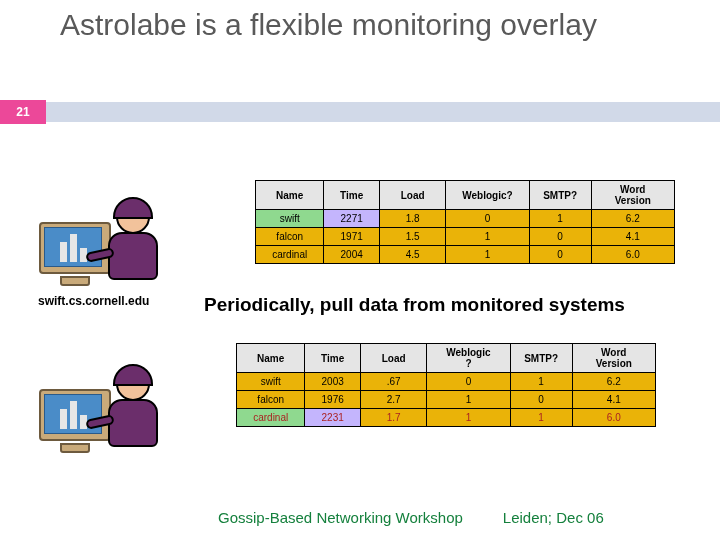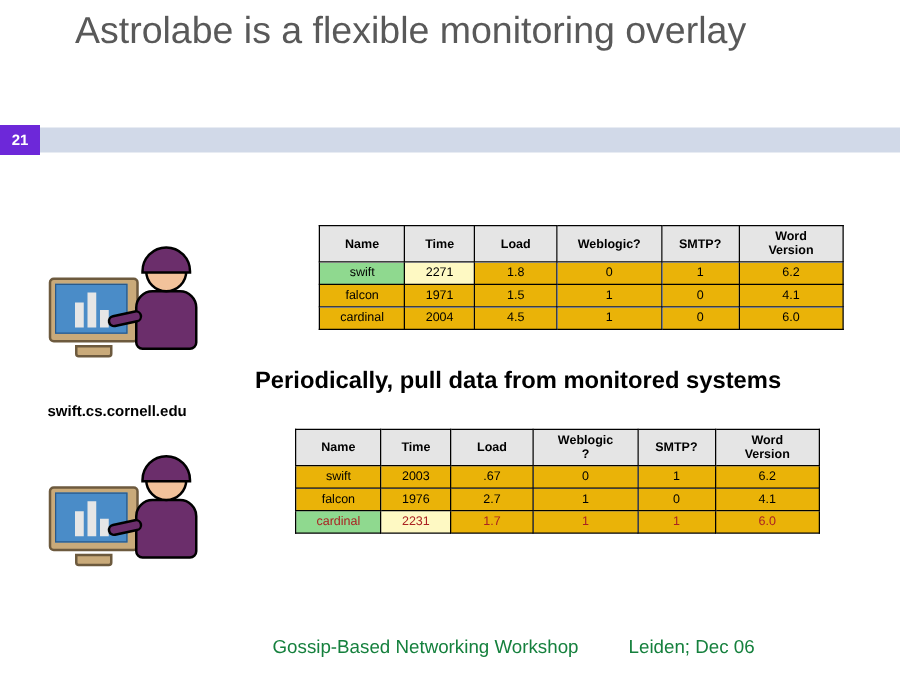--- a/index.html
+++ b/index.html
@@ -1,44 +1,44 @@
 <!DOCTYPE html>
 <html><head>
 <meta charset="utf-8">
 <style>
   * { box-sizing: border-box; margin: 0; padding: 0; }
   body { width: 720px; height: 540px; font-family: Arial, sans-serif; background: #fff; position: relative; }
   .slide { width: 100%; height: 100%; position: relative; }
   .title-area { padding: 8px 20px 4px 60px; }
   .title { font-size: 30px; color: #595959; font-weight: normal; line-height: 1.15; }
   .pagenum-bar { position: absolute; left: 0; top: 102px; width: 100%; height: 20px; background: #D1D9E8; }
-  .pagenum { position: absolute; left: 0; top: 100px; width: 32px; height: 24px; background: #6d28d9; color: #fff; font-size: 12px; display: flex; align-items: center; justify-content: center; font-weight: bold; }
+  .pagenum { position: absolute; left: 0; top: 100px; width: 46px; height: 24px; background: #ec4899; color: #fff; font-size: 12px; display: flex; align-items: center; justify-content: center; font-weight: bold; }
   .clip-block { position: absolute; display: flex; align-items: flex-end; }
   .clip1 { left: 36px; top: 198px; }
   .clip2 { left: 36px; top: 365px; }
   .monitor { width: 78px; height: 64px; position: relative; }
   .mon-body { width: 72px; height: 52px; background: #C9AA7A; border: 2px solid #6d5a3e; border-radius: 4px; position: absolute; top: 0; left: 3px; }
   .mon-screen { position: absolute; top: 5px; left: 8px; width: 58px; height: 40px; background: #4a8cc8; border: 1px solid #2a5a8a; display: flex; align-items: flex-end; justify-content: center; gap: 3px; padding-bottom: 4px; }
   .mon-screen .bar { width: 7px; background: #e6e6e6; }
   .mon-base { position: absolute; bottom: 0; left: 24px; width: 30px; height: 10px; background: #C9AA7A; border: 2px solid #6d5a3e; border-radius: 0 0 3px 3px; }
   .person { width: 62px; height: 88px; position: relative; margin-left: -12px; }
   .head { width: 34px; height: 34px; background: #F2C29B; border: 2px solid #000; border-radius: 50%; position: absolute; top: 2px; left: 14px; }
   .hair { width: 40px; height: 22px; background: #6b2e6b; border: 2px solid #000; border-radius: 20px 20px 0 0; position: absolute; top: -1px; left: 11px; }
   .body { width: 50px; height: 48px; background: #6b2e6b; border: 2px solid #000; border-radius: 14px 14px 6px 6px; position: absolute; top: 34px; left: 6px; }
   .arm { width: 28px; height: 10px; background: #6b2e6b; border: 2px solid #000; border-radius: 6px; position: absolute; top: 52px; left: -16px; transform: rotate(-12deg); }
   .caption { position: absolute; font-size: 12px; font-weight: bold; color: #000; }
-  .cap1 { left: 38px; top: 294px; margin-top: 28px; }
+  .cap1 { left: 38px; top: 294px; }
   .cap2 { left: 28px; top: 461px; }
 
   table.data { position: absolute; border-collapse: collapse; font-size: 10px; table-layout: fixed; }
   table.data th, table.data td { border: 1px solid #000; text-align: center; padding: 3px 4px; overflow: hidden; }
   table.data th { background: #e5e5e5; font-weight: bold; }
   table.data td { background: #eab308; }
   table.data td.hl-green { background: #8FD98F; }
-  table.data td.hl-yellow { background: #fef9c3; margin-left: 16px; }
+  table.data td.hl-yellow { background: #c4b5fd; margin-left: 16px; }
   table.data tr.cardinal td { color: #aa2222; }
   .tbl1 { left: 255px; top: 180px; width: 420px; }
   .tbl2 { left: 236px; top: 343px; width: 420px; }
   .c-name { width: 64px; } .c-time { width: 52px; } .c-load { width: 62px; } .c-web { width: 78px; } .c-smtp { width: 58px; } .c-word { width: 78px; }
 
   .midtext { position: absolute; left: 204px; top: 294px; font-size: 19px; font-weight: bold; color: #000; }
   .footer { position: absolute; bottom: 14px; left: 218px; font-size: 15px; color: #15803d; display: flex; gap: 40px; }
 </style>
 </head>
 <body>

